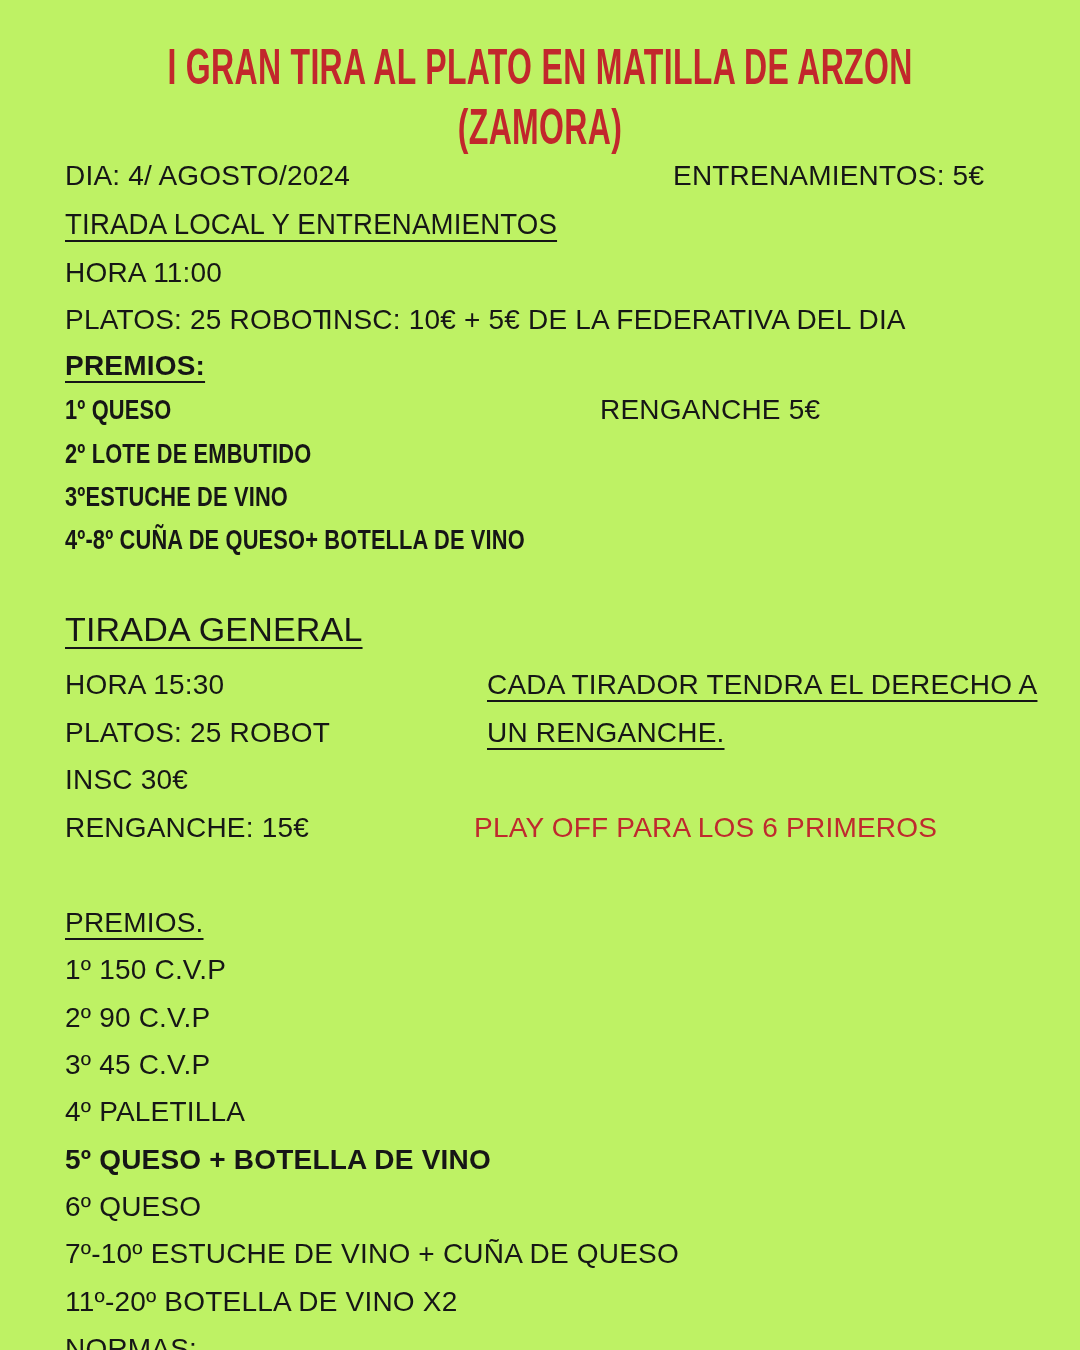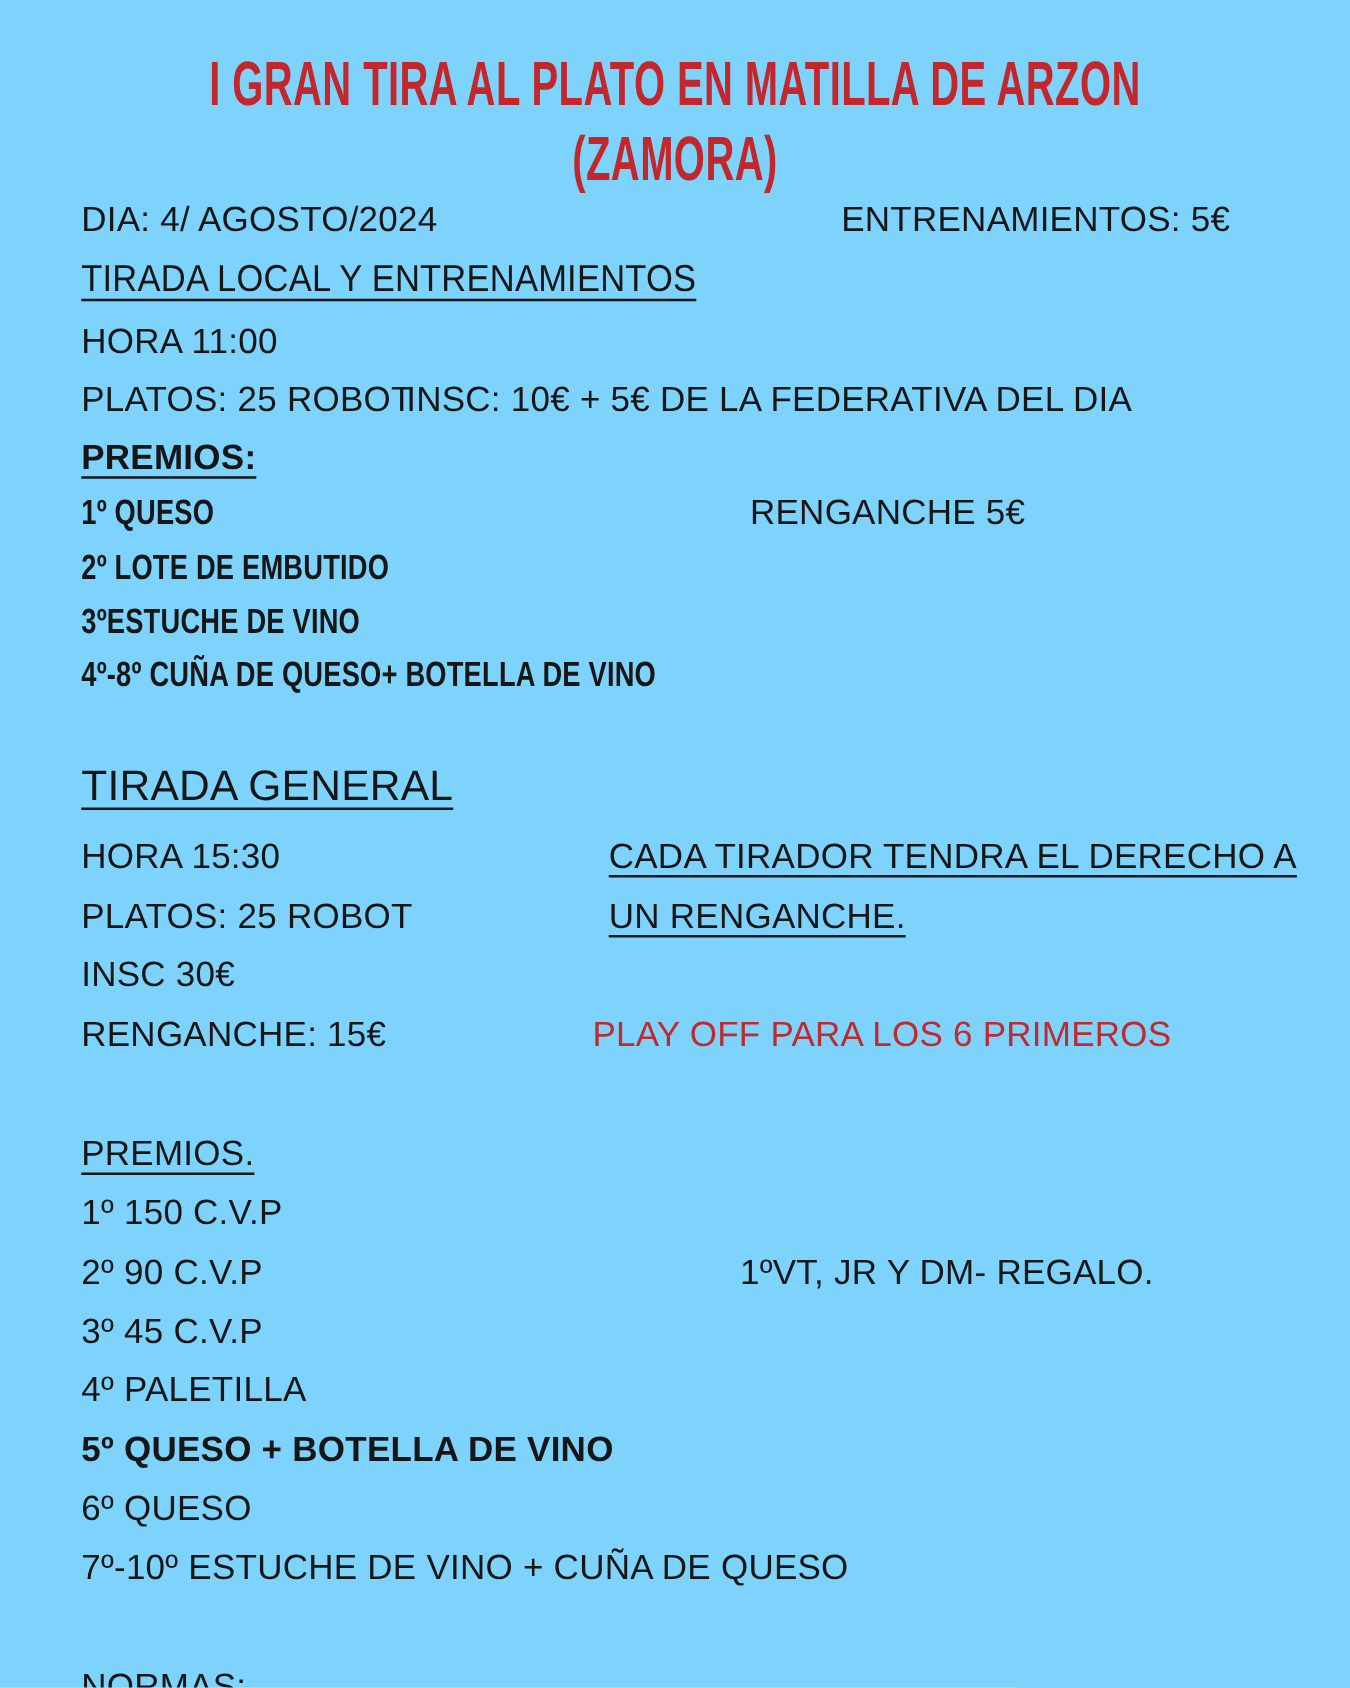--- a/index.html
+++ b/index.html
@@ -3,21 +3,21 @@
 <meta charset="utf-8">
 <style>
   html, body {
     margin: 0;
     padding: 0;
   }
   .page {
     position: relative;
     width: 1080px;
     height: 1350px;
-    background: #7dd3fc;
+    background: #bef264;
     overflow: hidden;
     font-family: "Liberation Sans", "DejaVu Sans", sans-serif;
     color: #161616;
   }
   .line {
     position: absolute;
     white-space: nowrap;
     font-size: 28px;
     line-height: 1.15;
     letter-spacing: 0.2px;
@@ -86,22 +86,22 @@
   <div class="line underline" style="left: 487px; top: 669px;">CADA TIRADOR TENDRA EL DERECHO A</div>
   <div class="line" style="left: 65px; top: 717px;">PLATOS: 25 ROBOT</div>
   <div class="line underline" style="left: 487px; top: 717px;">UN RENGANCHE.</div>
   <div class="line" style="left: 65px; top: 764px;">INSC 30€</div>
   <div class="line" style="left: 65px; top: 812px;">RENGANCHE: 15€</div>
   <div class="line red" style="left: 474px; top: 812px;">PLAY OFF PARA LOS 6 PRIMEROS</div>
 
   <div class="line underline" style="left: 65px; top: 907px;">PREMIOS.</div>
   <div class="line" style="left: 65px; top: 954px;">1º 150 C.V.P</div>
   <div class="line" style="left: 65px; top: 1002px;">2º 90 C.V.P</div>
-  <div class="line" style="left: 592px; top: 1002px;">1ºVT, JR Y DM- REGALO.</div>
   <div class="line" style="left: 65px; top: 1049px;">3º 45 C.V.P</div>
   <div class="line" style="left: 65px; top: 1096px;">4º PALETILLA</div>
   <div class="line" style="left: 65px; top: 1144px; font-weight: bold;">5º QUESO + BOTELLA DE VINO</div>
   <div class="line" style="left: 65px; top: 1191px;">6º QUESO</div>
   <div class="line" style="left: 65px; top: 1238px;">7º-10º ESTUCHE DE VINO + CUÑA DE QUESO</div>
+  <div class="line" style="left: 65px; top: 1286px;">11º-20º BOTELLA DE VINO X2</div>
 
   <div class="line" style="left: 65px; top: 1333px;">NORMAS:</div>
 
 </div>
 
 </body></html>

